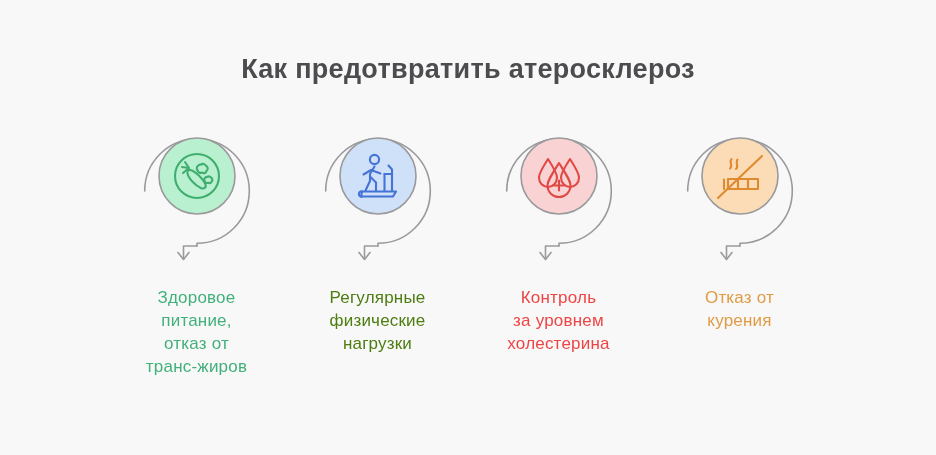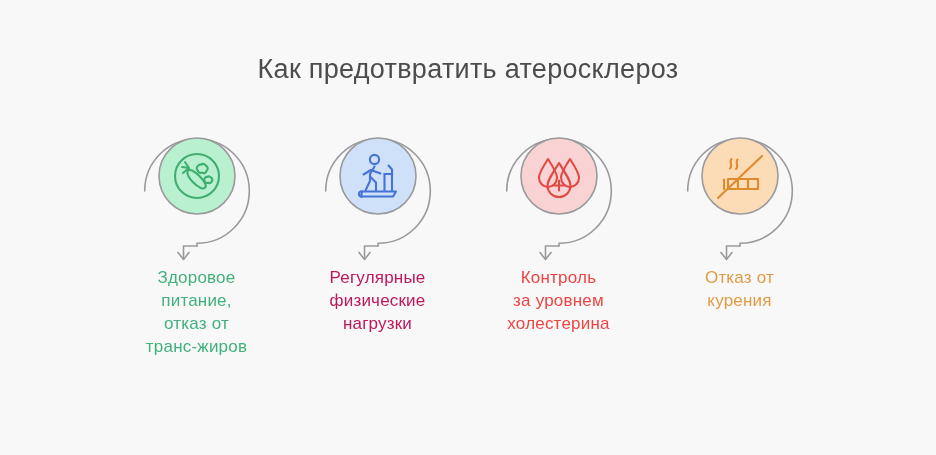--- a/index.html
+++ b/index.html
@@ -25,21 +25,21 @@
   }
 
   
   #page-title {
     position: absolute;
     top: 54px;
     left: 0;
     width: 936px;
     text-align: center;
     font-size: 27px;
-    font-weight: 400;
+    font-weight: 700;
     letter-spacing: 0.3px;
     color: #4c4c4f;
     white-space: nowrap;
   }
 
   
   #items-row {
     position: absolute;
     top: 118px;
     left: 106px;
@@ -101,20 +101,21 @@
   
   .glyph {
     fill: none;
     stroke-width: 2.1;
     stroke-linecap: round;
     stroke-linejoin: round;
   }
 
   
   .caption {
+    margin-top: 20px;
     text-align: center;
     font-size: 17px;
     line-height: 23px;
     font-weight: 400;
     letter-spacing: 0.2px;
     white-space: pre-line;
     max-width: 178px;
   }
 </style>
 </head>
@@ -164,21 +165,21 @@
             <path class="glyph" d="M 53 52 L 62.5 55.5"></path>
             <path class="glyph" d="M 53 52 L 45.5 56.5"></path>
             <path class="glyph" d="M 70.5 47.5 L 74 51.5 L 74 73"></path>
             <path class="glyph" d="M 66.5 56 L 66.5 73"></path>
             <path class="glyph" d="M 66.5 56 L 74 56"></path>
             <path class="glyph" d="M 44 73.5 L 78 73.5 L 75 78.5 L 43 78.5 Z"></path>
             <path class="glyph" d="M 44.2 73.5 A 2.6 2.6 0 1 0 44.2 78.5"></path>
           </g>
         </svg>
       </div>
-      <div class="caption" style="color:#be185d">Регулярные
+      <div class="caption" style="color:#4d7c0f">Регулярные
 физические
 нагрузки</div>
     </div>
 
     <div class="item">
       <div class="badge">
         <svg viewBox="0 0 120 148" xmlns="http://www.w3.org/2000/svg">
           <path class="ring-arc" d="M 7.7 73 A 52.3 52.3 0 1 1 60 125.3 L 60 128"></path>
           <path class="arrow-path" d="M 60 128 L 46.5 128 L 46.5 141"></path>
           <path class="arrow-head" d="M 41 134.5 L 46.5 141.5 L 52 134.5"></path>

